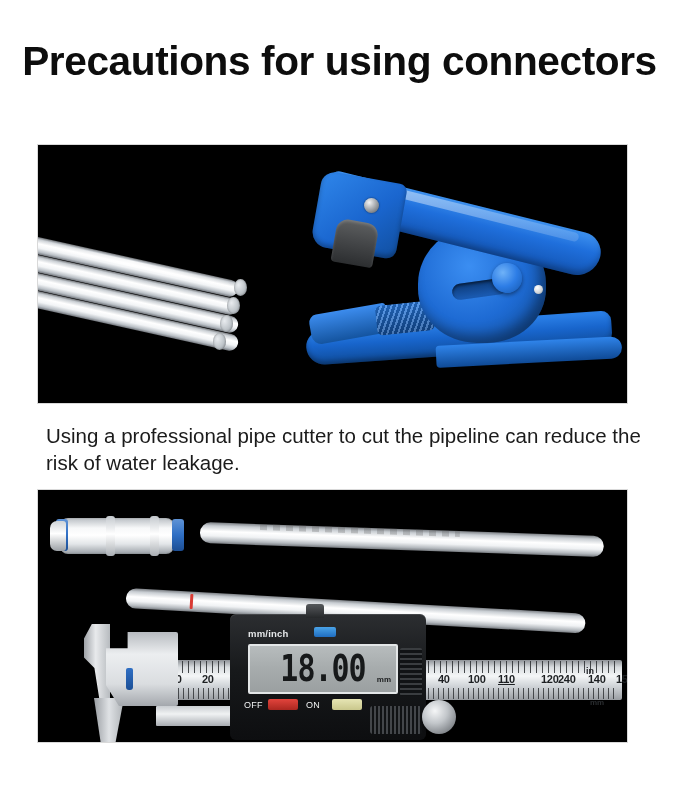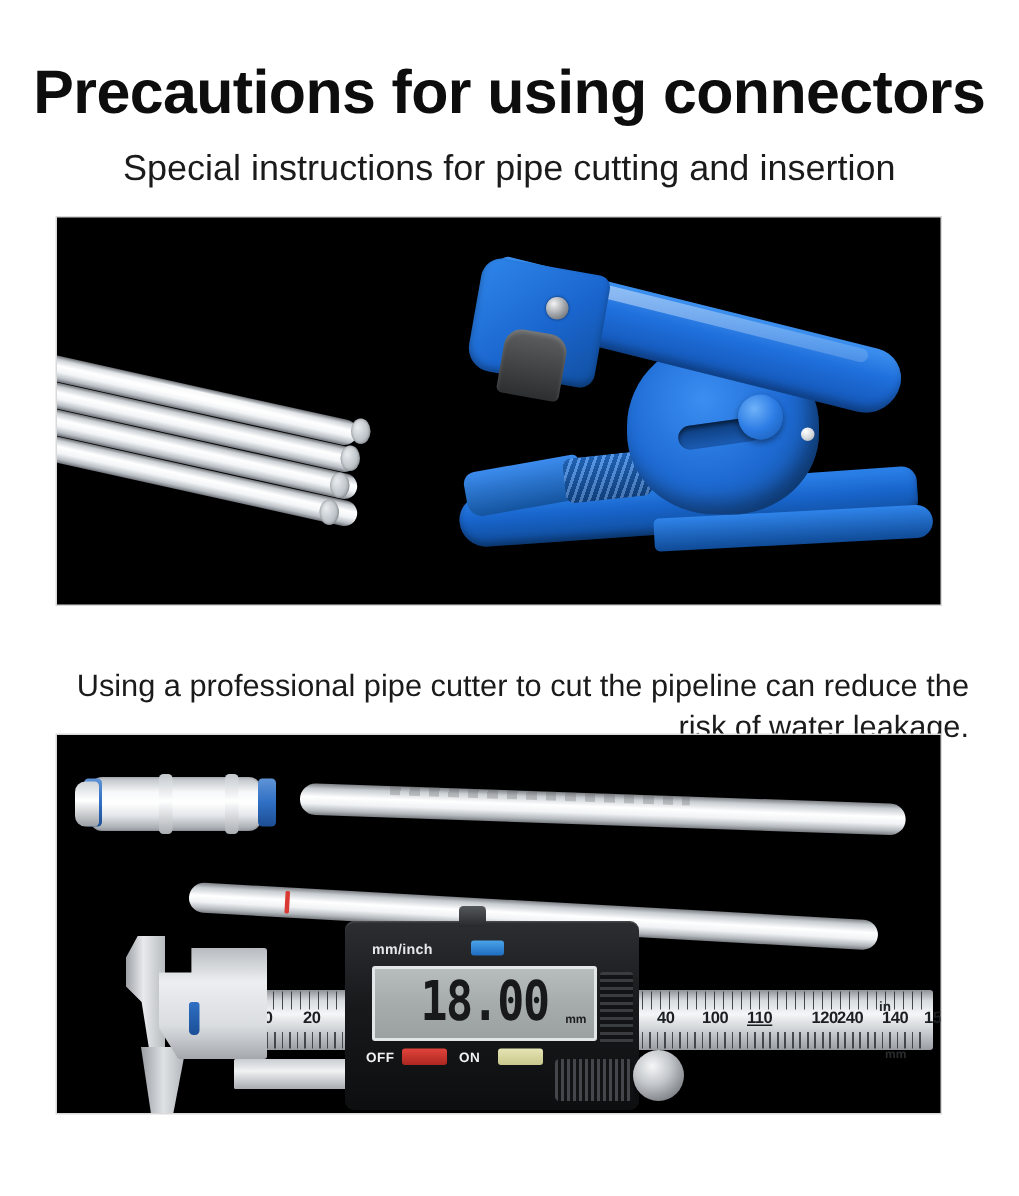--- a/index.html
+++ b/index.html
@@ -53,23 +53,22 @@
 
   
   .caption {
     position: absolute;
     font-size: 20.5px;
     line-height: 27px;
     color: #1b1b1b;
   }
   .caption-1 {
     left: 46px;
-    top: 444px;
+    top: 422px;
     width: 600px;
-    text-align: right;
   }
   .caption-2 {
     left: 24px;
     top: 762px;
     width: 650px;
     text-align: center;
   }
 
   
   .photo {
@@ -558,21 +557,21 @@
     top: 34px;
     width: 22px;
     height: 48px;
     background: repeating-linear-gradient(to bottom,
       #3a3d40 0px, #3a3d40 2px, #111315 2px, #111315 5px);
     border-radius: 2px;
   }
   .btn-label {
     position: absolute;
     font-size: 9px;
-    font-weight: bold;
+    font-weight: normal;
     color: #f0f2f3;
     letter-spacing: 0.3px;
   }
   .btn-off  { left: 174px; top: 86px; }
   .btn-on   { left: 236px; top: 86px; }
   .btn-zero { left: 300px; top: 102px; text-align: right; }
   .btn-red {
     position: absolute;
     left: 198px;
     top: 85px;
@@ -628,21 +627,20 @@
     color: #23262a;
   }
 </style>
 </head>
 <body>
 
 <div class="page">
 
   <div class="title">Precautions for using connectors</div>
 
-  <div class="subtitle">Special instructions for pipe cutting and insertion</div>
 
   <div class="photo photo-1">
     <div class="photo-inner">
 
       <div class="pipe-bundle">
         <div class="pe-pipe p1"></div>
         <div class="pe-pipe p2"></div>
         <div class="pe-pipe p3"></div>
         <div class="pe-pipe p4"></div>
         <div class="pipe-sheen"></div>

